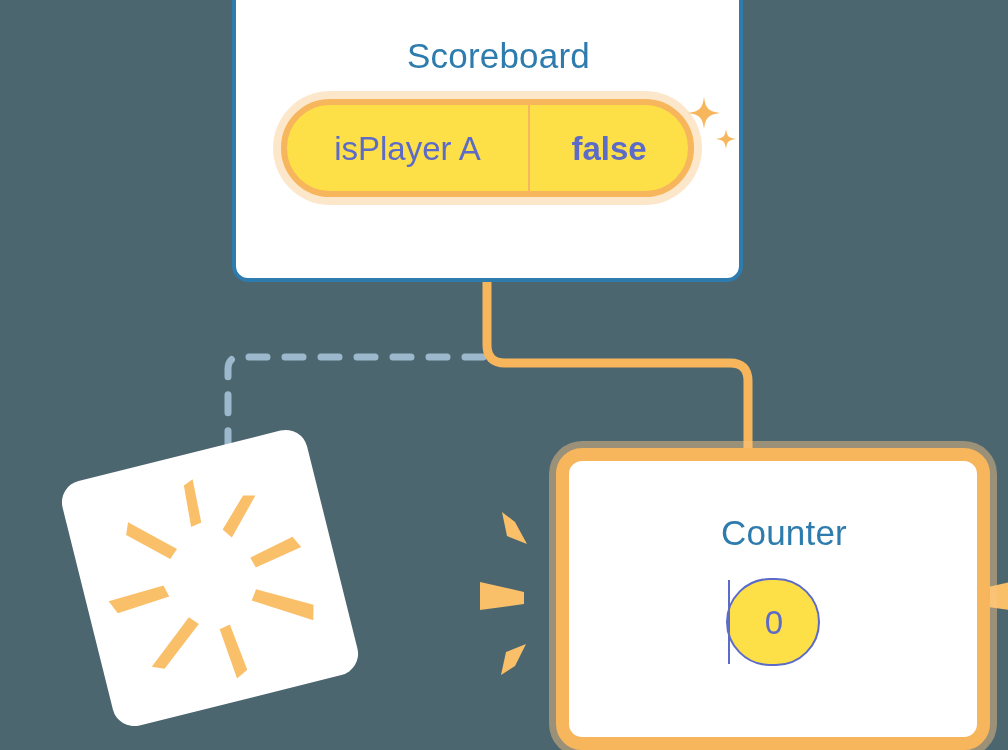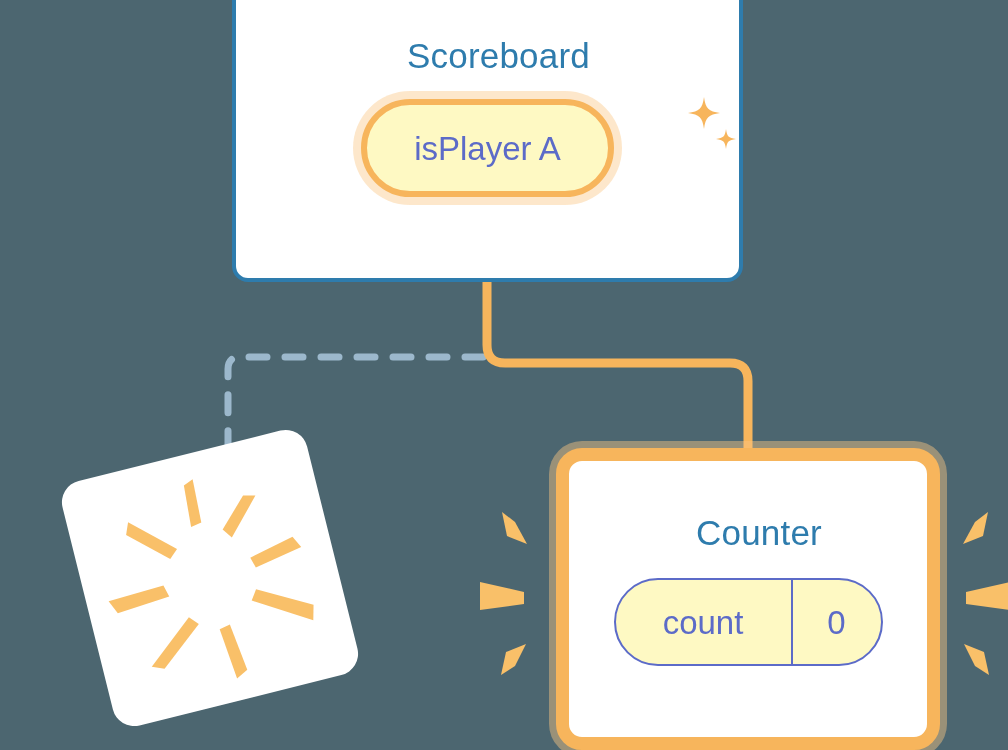--- a/index.html
+++ b/index.html
@@ -63,21 +63,21 @@
   
   .pill-wrap {
     position: relative;
     margin-top: 26px;
   }
   .pill {
     position: relative;
     display: flex;
     align-items: stretch;
     box-sizing: border-box;
-    background: #fef9c3;
+    background: #fde047;
   }
   #scoreboard-pill {
     border: 6px solid #F7B55C;
     border-radius: 60px;
     height: 98px;
     box-shadow: 0 0 0 8px rgba(250,198,131,0.42);
   }
   #scoreboard-pill .pill-key,
   #scoreboard-pill .pill-val {
     display: flex;
@@ -105,21 +105,21 @@
     top: 95px;
     width: 70px;
     height: 70px;
     pointer-events: none;
   }
 
   
   #counter-card {
     left: 556px;
     top: 448px;
-    width: 384px;
+    width: 434px;
     height: 302px;
     border: 13px solid #F7B55C;
     border-radius: 26px;
     box-shadow: 0 0 0 7px rgba(250,198,131,0.45);
     display: flex;
     flex-direction: column;
     align-items: center;
     padding-top: 54px;
   }
   #counter-pill {
@@ -181,20 +181,21 @@
     <path d="M 487 282 L 487 345 Q 487 363 505 363 L 730 363 Q 748 363 748 381 L 748 462" fill="none" stroke="#F7B55C" stroke-width="9" stroke-linecap="round"></path>
   </svg>
 
   <div class="card" id="scoreboard-card">
 
     <div class="card-title">Scoreboard</div>
 
     <div class="pill-wrap">
       <div class="pill" id="scoreboard-pill">
         <div class="pill-key">isPlayer A</div>
+        <div class="pill-val">false</div>
       </div>
     </div>
   </div>
 
   <svg class="sparkles" viewBox="0 0 70 70" xmlns="http://www.w3.org/2000/svg">
     <path fill="#F7B55C" d="M24 2 C25.6 13.5 28.5 16.4 40 18 C28.5 19.6 25.6 22.5 24 34
              C22.4 22.5 19.5 19.6 8 18 C19.5 16.4 22.4 13.5 24 2 Z"></path>
     <path fill="#F7B55C" d="M46 34 C47 41.5 48.5 43 56 44 C48.5 45 47 46.5 46 54
              C45 46.5 43.5 45 36 44 C43.5 43 45 41.5 46 34 Z"></path>
   </svg>
@@ -229,18 +230,17 @@
       <path d="M70 82 L26 92 L26 104 L70 110 Z"></path>
       <path d="M44 152 L24 144 L35 166 L49 175 Z"></path>
     </g>
   </svg>
 
   <div class="card" id="counter-card">
 
     <div class="card-title">Counter</div>
 
     <div class="pill" id="counter-pill">
-      <div class="pill-key">count</div>
       <div class="pill-val">0</div>
     </div>
   </div>
 
 </div>
 
 </body></html>

